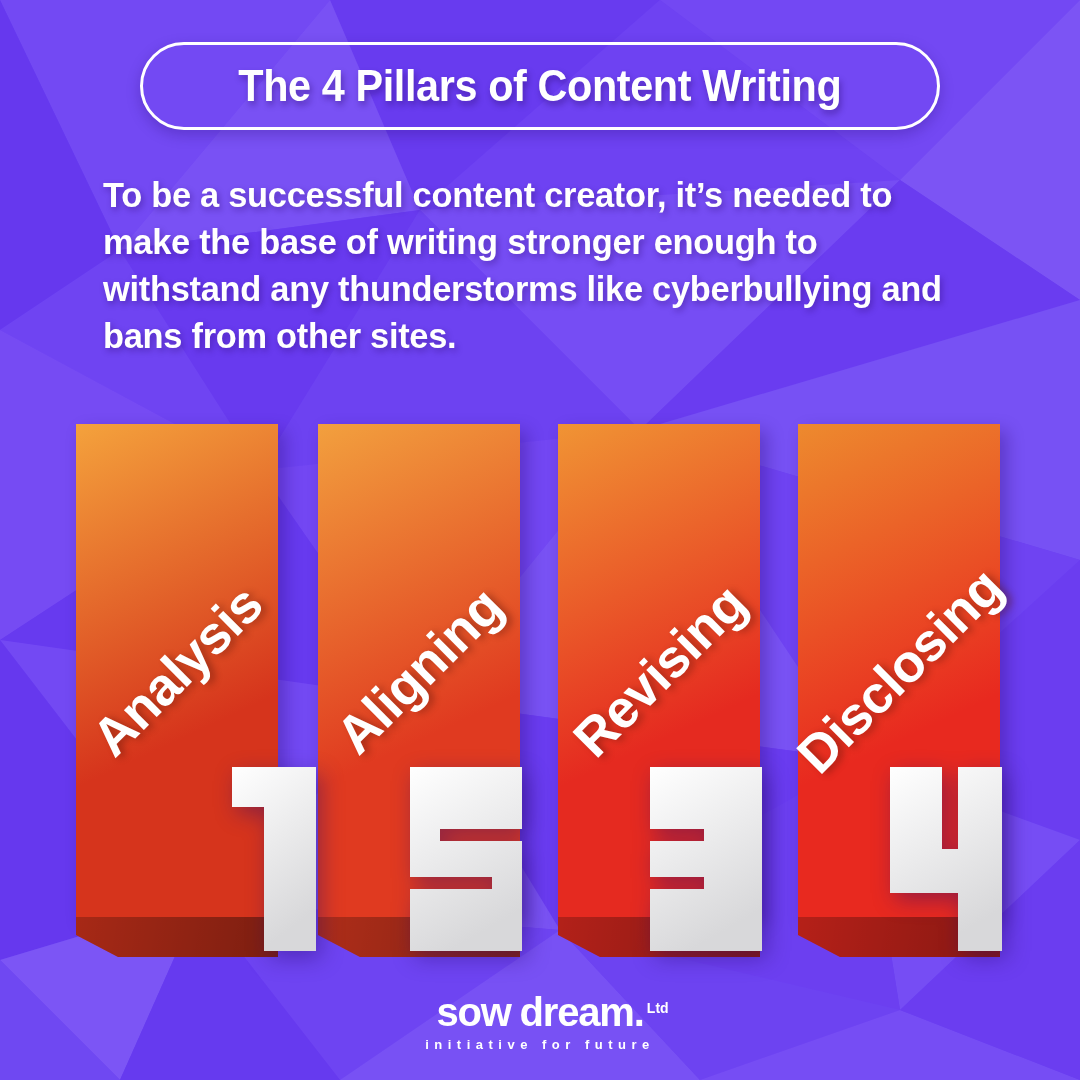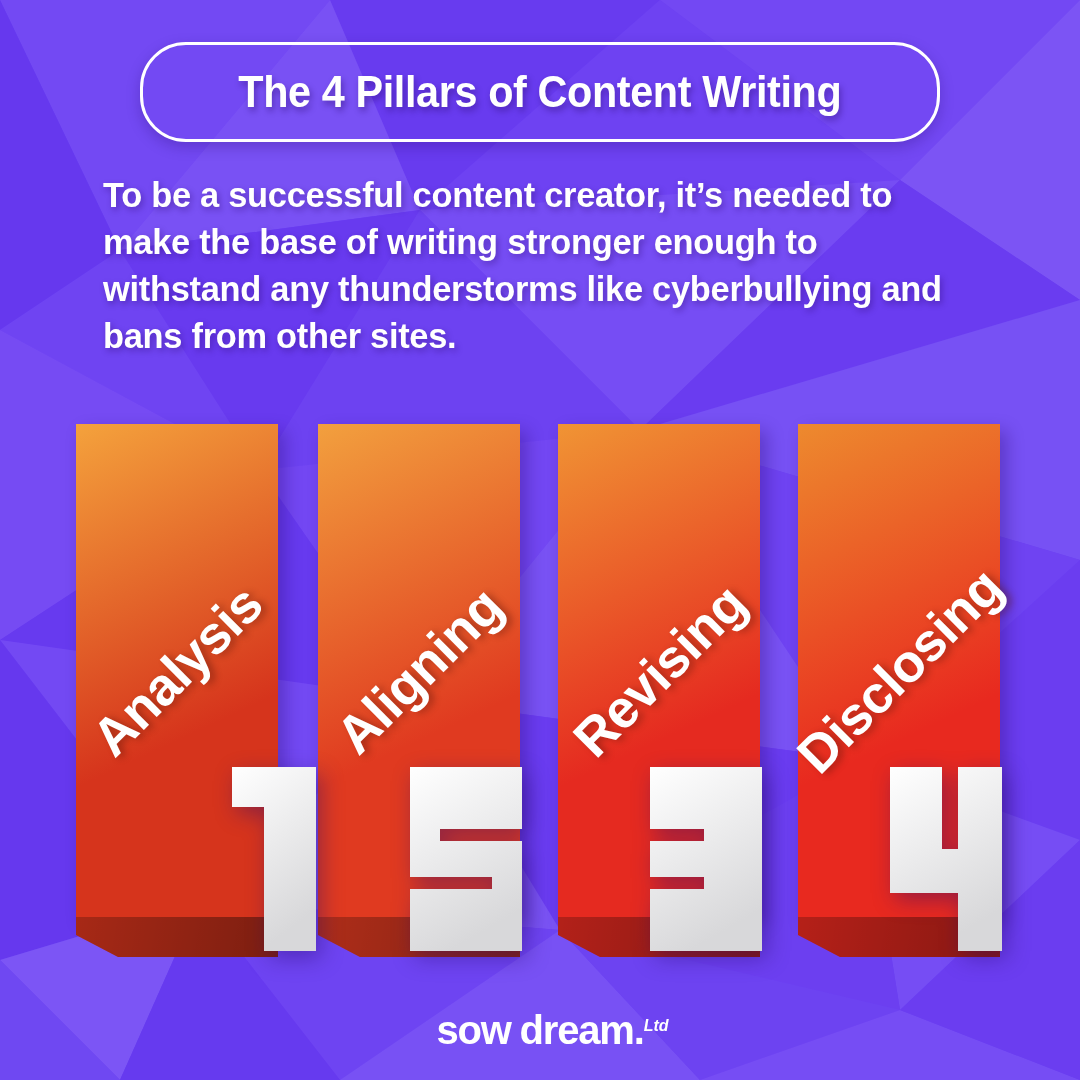--- a/index.html
+++ b/index.html
@@ -11,21 +11,21 @@
     position:relative;
   }
 
   
   #bg-poly { position:absolute; inset:0; width:1080px; height:1080px; display:block; }
 
   
   .title-pill{
     position:absolute;
     left:140px; top:42px;
-    width:800px; height:100px;
+    width:800px; height:88px;
     border:3px solid #ffffff;
     border-radius:46px;
     display:flex; align-items:center; justify-content:center;
     box-shadow:0 5px 14px rgba(40,10,110,.28);
   }
   .title-text{
     font-size:44px;
     font-weight:bold;
     color:#ffffff;
     letter-spacing:-.4px;
@@ -108,24 +108,23 @@
     position:relative;
     font-size:40px;
     font-weight:bold;
     letter-spacing:-1.2px;
     line-height:44px;
     margin-top:48px;
   }
   .logo-sup{
     position:absolute;
     top:-4px; right:-25px;
-    font-size:16px;
+    font-size:14px;
     font-weight:bold;
     letter-spacing:0;
-    font-style:italic;
   }
   .logo-tag{
     margin-top:3px;
     font-size:13px;
     font-weight:bold;
     letter-spacing:5.5px;
   }
 </style>
 </head>
 <body>
@@ -257,13 +256,14 @@
     </svg>
   </div>
 
 </div>
 
 <div class="logo">
   <div class="logo-row">
     <span>sow</span><span style="display:inline-block;width:9px"></span><span>dream.</span>
     <span class="logo-sup">Ltd</span>
   </div>
+  <div class="logo-tag">initiative for future</div>
 </div>
 
 </body></html>

